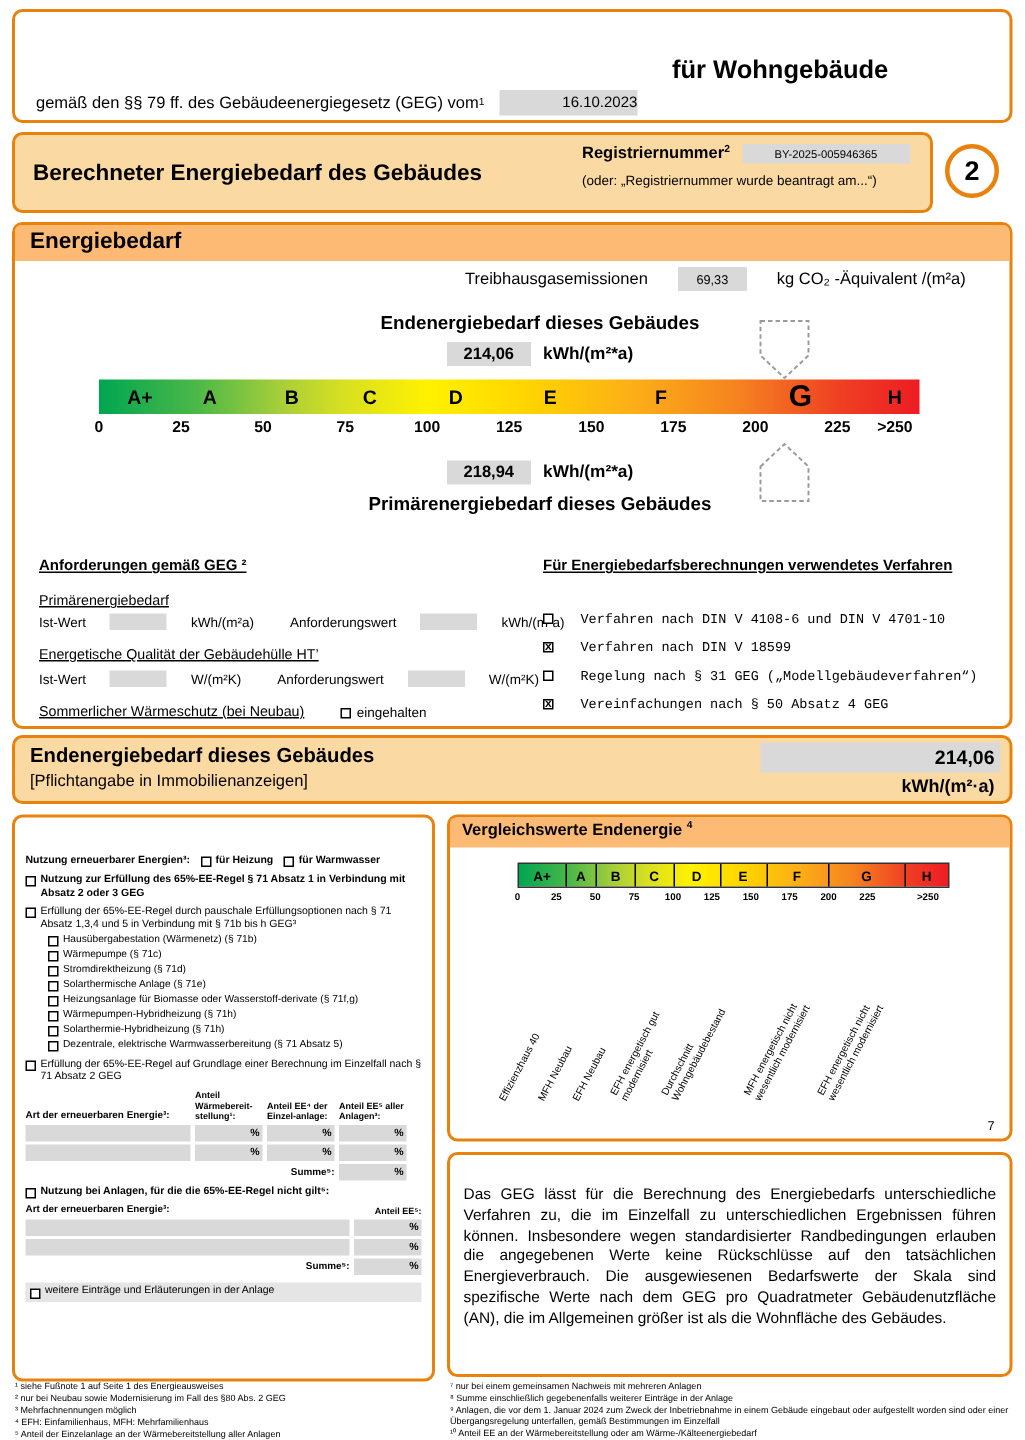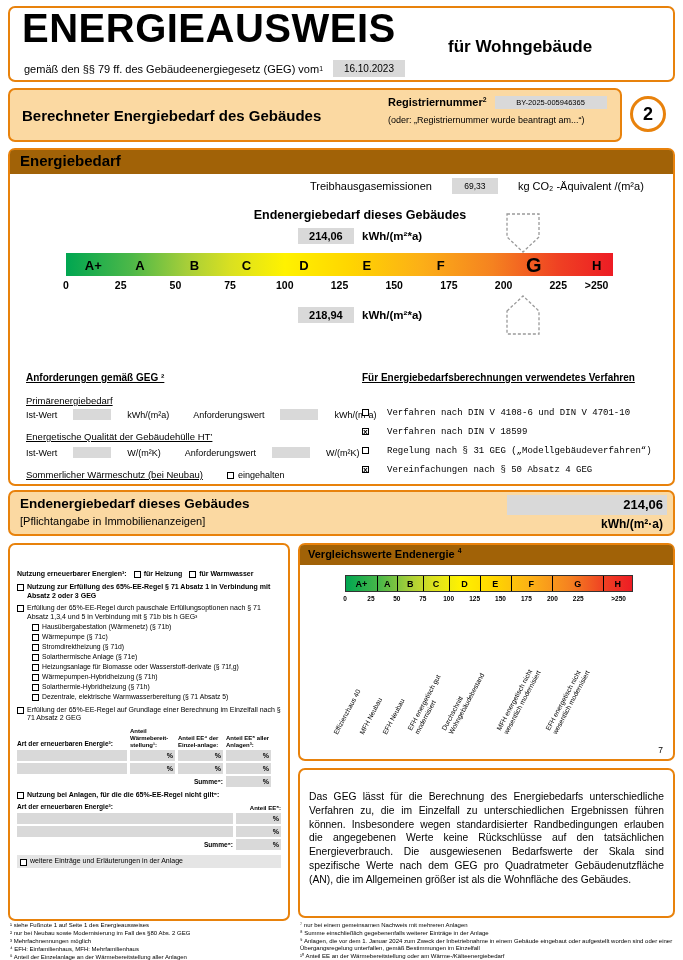--- a/index.html
+++ b/index.html
@@ -3,33 +3,33 @@
 <meta charset="utf-8">
 <style>
   * { margin:0; padding:0; box-sizing:border-box; }
   html,body { background:#ffffff; }
   .page {
     position:relative; width:683px; height:960px; overflow:hidden;
     background:#ffffff; font-family:"Liberation Sans", sans-serif; color:#000;
   }
   .box { position:absolute; border:2px solid #e8820c; border-radius:7px; background:#fff; }
   .peach { background:#fbd9a2; }
-  .strip { background:#a16207; font-weight:bold; border-radius:4px 4px 0 0; }
+  .strip { background:#fdba74; font-weight:bold; border-radius:4px 4px 0 0; }
   .field { background:#d9d9d9; display:inline-block; }
   .sup { font-size:62%; vertical-align:super; }
   .cb {
     width:7px; height:7px; border:1px solid #000; background:#fff; flex:none;
     display:inline-flex; align-items:center; justify-content:center;
     font-size:8px; line-height:1; font-weight:bold; margin-top:1px;
   }
   
   .h-title { position:absolute; left:12px; top:-2px; font-size:40px; font-weight:800; letter-spacing:.5px; }
   .h-sub   { position:absolute; left:438px; top:29px; font-size:17px; font-weight:bold; }
   .h-law   { position:absolute; left:14px; top:52px; font-size:11px; display:flex; align-items:center; }
-  .date-field { width:72px; height:17px; line-height:17px; text-align:center; font-size:10px; margin-left:10px; }
+  .date-field { width:92px; height:17px; line-height:17px; text-align:right; font-size:10px; margin-left:10px; }
   
   .sb-title { position:absolute; left:12px; top:17px; font-size:15px; font-weight:bold; }
   .reg-row  { position:absolute; left:378px; top:6px; font-size:11px; font-weight:bold; display:flex; align-items:flex-start; }
   .reg-field{ width:112px; height:13px; line-height:13px; font-size:7.5px; font-weight:normal; text-align:center; margin-left:8px; }
   .reg-note { position:absolute; left:378px; top:25px; font-size:9px;text-align:center; }
   .badge {
     position:absolute; left:630px; top:96px; width:36px; height:36px; border-radius:50%;
     border:3px solid #e8820c; background:#fff; display:flex; align-items:center; justify-content:center;
     font-size:18px; font-weight:bold;
   }
@@ -98,21 +98,20 @@
   
   .fnotes { position:absolute; font-size:6px; line-height:1.15; }
   .fnotes div { margin-bottom:1px; }
 </style>
 </head>
 <body>
 
 <div class="page">
 
   <div class="box" style="left:8px;top:6px;width:667px;height:76px;">
-    <div class="h-title">ENERGIEAUSWEIS</div>
     <div class="h-sub">für Wohngebäude</div>
     <div class="h-law">
       <span>gemäß den §§ 79 ff. des Gebäudeenergiegesetz (GEG) vom</span>
       <span class="sup">1</span>
       <span class="field date-field">16.10.2023</span>
     </div>
   </div>
 
   <div class="box peach" style="left:8px;top:88px;width:614px;height:54px;">
     <div class="sb-title">Berechneter Energiebedarf des Gebäudes</div>
@@ -166,20 +165,21 @@
       <span class="tk" style="left:70%">175</span>
       <span class="tk" style="left:80%">200</span>
       <span class="tk" style="left:90%">225</span>
       <span class="tk" style="left:97%">&gt;250</span>
     </div>
 
     <div class="val-row" style="left:230px;top:157px;">
       <span class="field val-field">218,94</span>
       <span>kWh/(m²*a)</span>
     </div>
+    <div class="prim-label">Primärenergiebedarf dieses Gebäudes</div>
 
     <svg class="marker" style="left:494px;top:144px;" width="38" height="42">
       <polygon points="3,17 19,2 35,17 35,40 3,40" fill="none" stroke="#9a9a9a" stroke-width="1.3" stroke-dasharray="3,2"></polygon>
     </svg>
 
     <div class="colhead" style="left:16px;top:222px;">Anforderungen gemäß GEG ²</div>
     <div class="colhead" style="left:352px;top:222px;">Für Energiebedarfsberechnungen verwendetes Verfahren</div>
 
     <div class="subhead" style="left:16px;top:245px;">Primärenergiebedarf</div>
     <div class="arow" style="left:16px;top:259px;">

